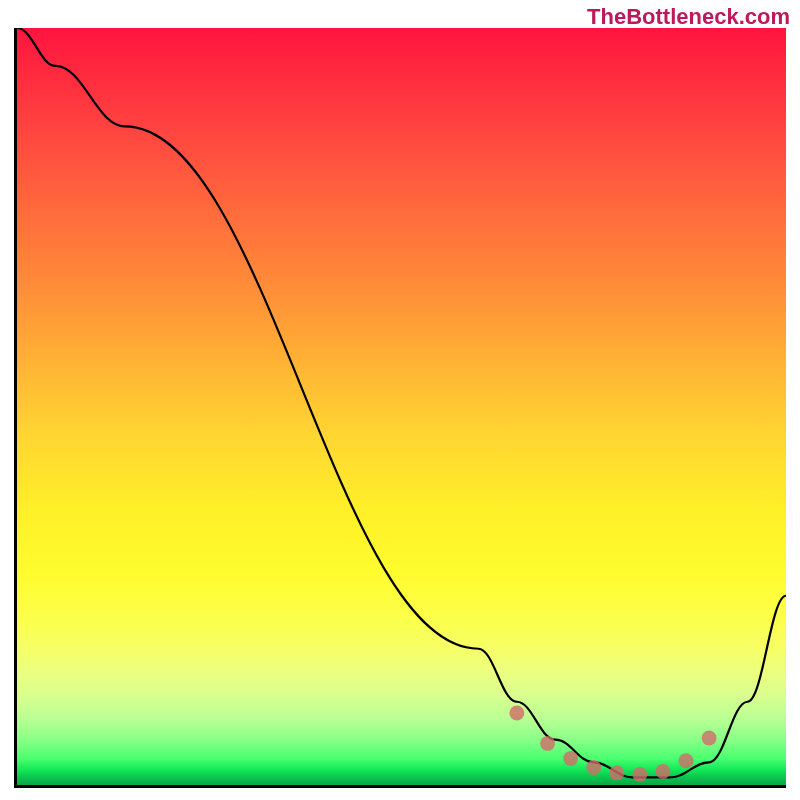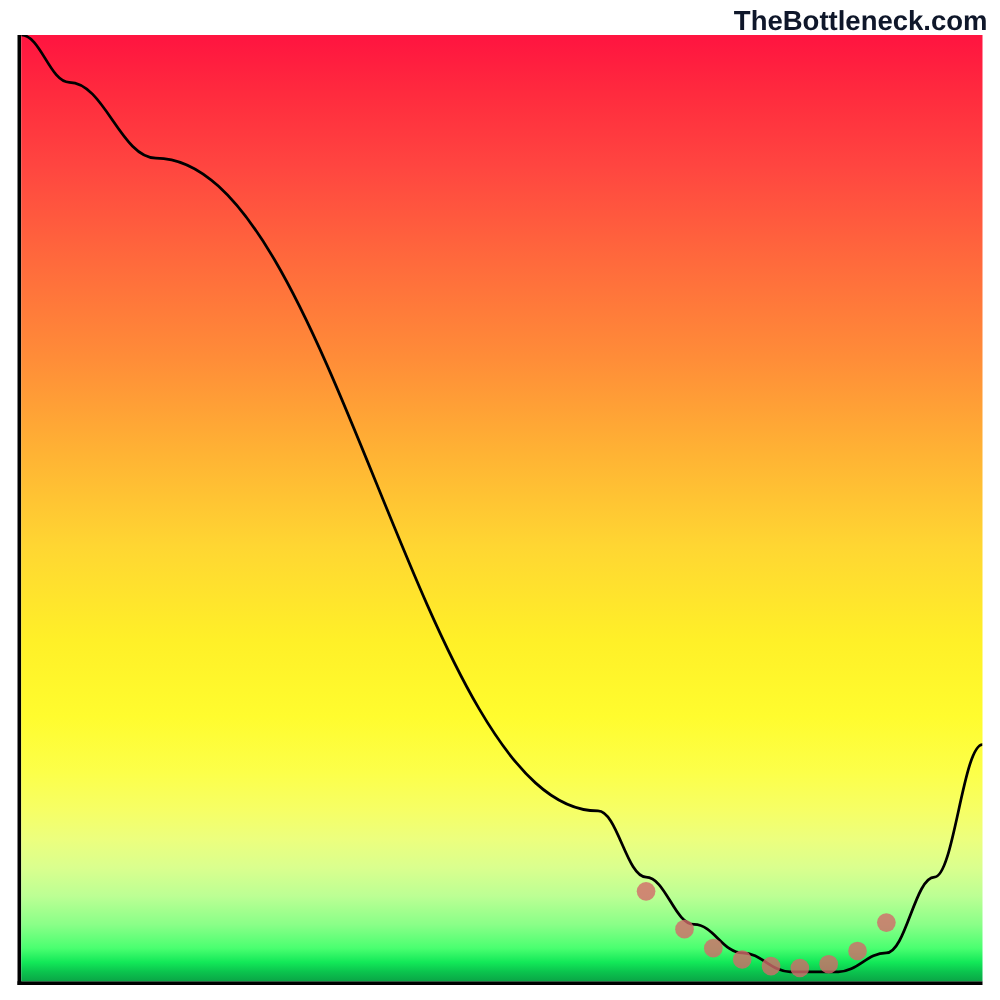--- a/index.html
+++ b/index.html
@@ -9,21 +9,21 @@
     width: 800px;
     height: 800px;
   }
   .watermark {
     position: absolute;
     top: 4px;
     right: 10px;
     font-family: Arial, sans-serif;
     font-size: 22px;
     font-weight: bold;
-    color: #0f172a;
+    color: #be185d;
     z-index: 10;
   }
   .plot {
     position: absolute;
     left: 14px;
     top: 28px;
     width: 772px;
     height: 760px;
     border-left: 3px solid #000;
     border-bottom: 3px solid #000;

